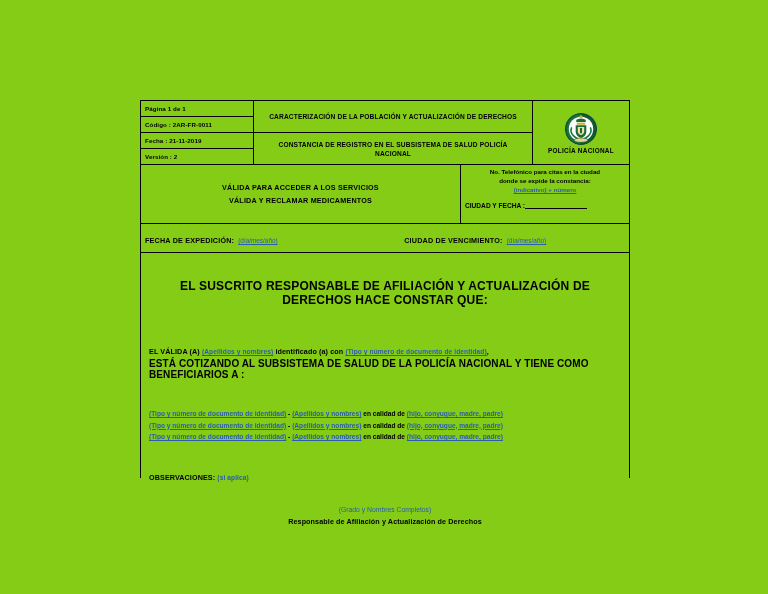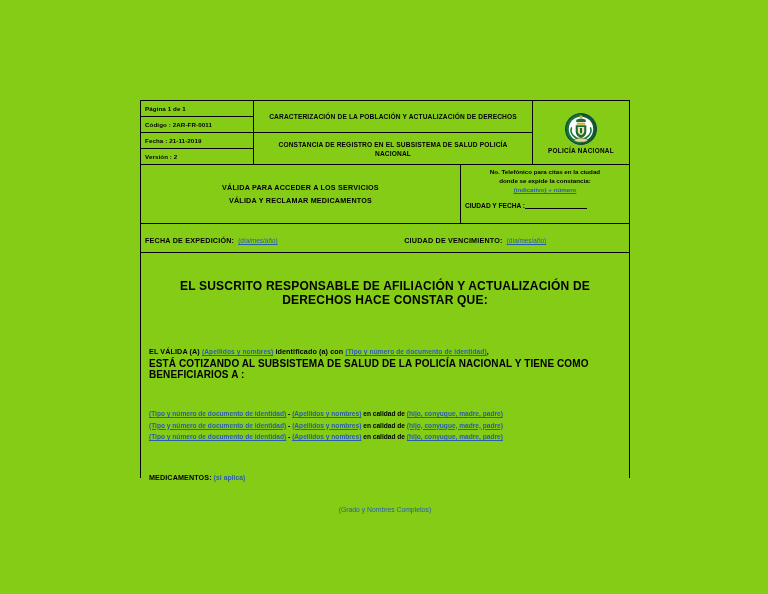--- a/index.html
+++ b/index.html
@@ -332,23 +332,24 @@
           <span class="blue">(hijo, conyugue, madre, padre)</span>
         </div>
         <div class="benef-row">
           <span class="blue">(Tipo y número de documento de identidad)</span><span> - </span><span class="blue">(Apellidos y nombres)</span>
           <span>en calidad de</span>
           <span class="blue">(hijo, conyugue, madre, padre)</span>
         </div>
       </div>
 
       <div class="obs">
-        <span>MEDICAMENTOS:</span>
+        <span>OBSERVACIONES:</span>
         <span class="blue" style="font-size:6.6px;text-decoration:none">(si aplica)</span>
       </div>
 
       <div class="sig">
         <div class="sig-blue">(Grado y Nombres Completos)</div>
+        <div class="sig-label">Responsable de Afiliación y Actualización de Derechos</div>
       </div>
 
     </div>
   </div>
 </div>
 
 </body></html>

